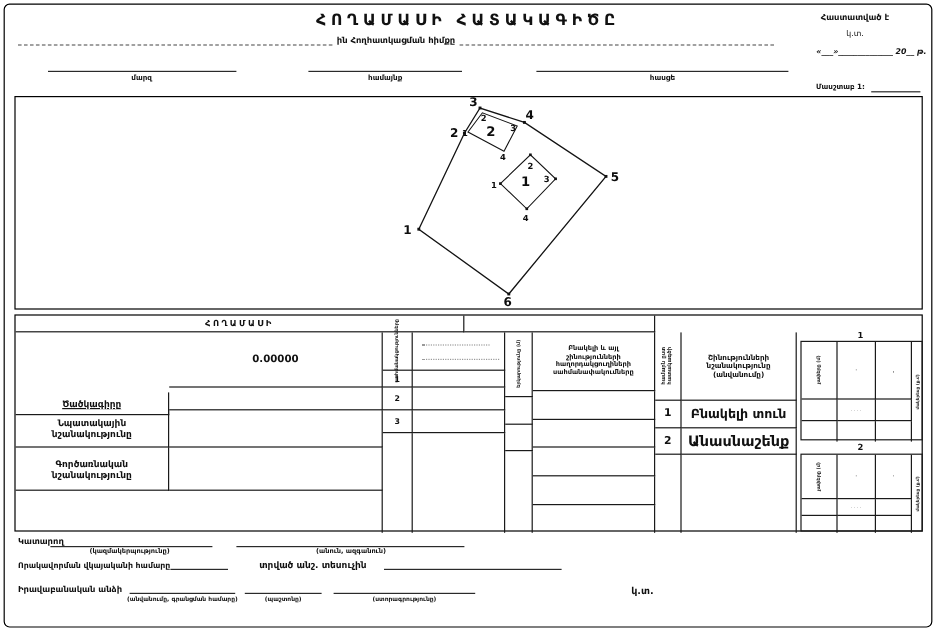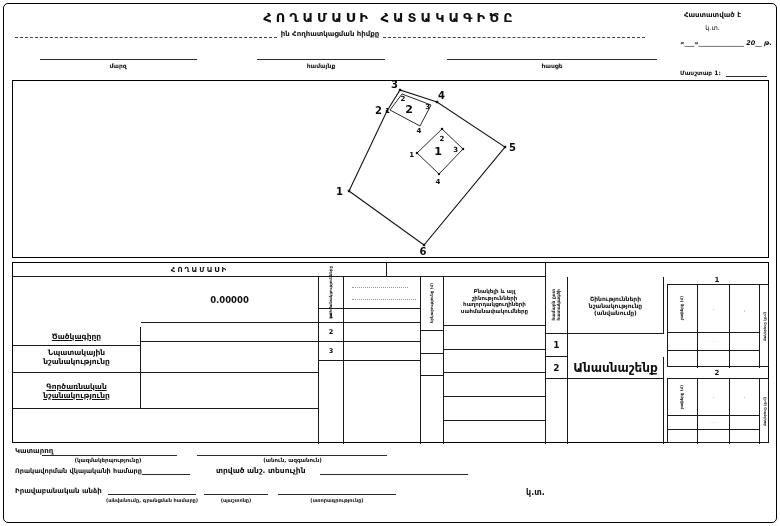--- a/index.html
+++ b/index.html
@@ -92,21 +92,21 @@
     </svg>
   </div>
 
   <div class="abs frame" style="left:12px;top:262px;width:757px;height:181px;">
 
     <div class="cell c b" style="left:0;top:0;width:374px;height:14px;font-size:7px;letter-spacing:2px;">ՀՈՂԱՄԱՍԻ</div>
     <div class="cell" style="left:374px;top:0;width:159px;height:14px;"></div>
 
     <div class="cell c b" style="left:0;top:64px;width:128px;height:19px;font-size:7.5px;text-decoration:underline;">Ծածկագիրը</div>
     <div class="cell c b" style="left:0;top:79px;width:128px;height:31px;font-size:7.5px;line-height:9px;padding:0 10px;">Նպատակային նշանակությունը</div>
-    <div class="cell c b" style="left:0;top:110px;width:128px;height:36px;font-size:7.5px;line-height:9px;padding:0 10px;text-decoration:underline;">Գործառնական նշանակությունը</div>
+    <div class="cell c b" style="left:0;top:110px;width:128px;height:36px;font-size:7.5px;line-height:9px;padding:0 10px;">Գործառնական նշանակությունը</div>
 
     <div class="cell c b" style="left:128px;top:14px;width:178px;height:46px;font-size:8.5px;">0.00000</div>
     <div class="cell" style="left:128px;top:60px;width:178px;height:19px;"></div>
     <div class="cell" style="left:128px;top:79px;width:178px;height:31px;"></div>
     <div class="cell" style="left:128px;top:110px;width:178px;height:36px;"></div>
     <div class="cell noB" style="left:128px;top:146px;width:178px;height:35px;"></div>
 
     <div class="cell c" style="left:306px;top:14px;width:25px;height:32px;">
       <span class="vtext" style="font-size:4px;">սահմանակցությունները</span>
     </div>
@@ -145,20 +145,21 @@
       <span class="vtext" style="font-size:4.5px;">համարն ըստ
 հատակագծի</span>
     </div>
     <div class="cell c b" style="left:533px;top:71px;width:22px;height:23px;font-size:9px;">1</div>
     <div class="cell c b" style="left:533px;top:94px;width:22px;height:22px;font-size:9px;">2</div>
     <div class="cell noB" style="left:533px;top:116px;width:22px;height:65px;"></div>
 
     <div class="cell c b pre" style="left:555px;top:14px;width:96px;height:57px;font-size:6px;line-height:7px;">Շինությունների
 նշանակությունը
 (անվանումը)</div>
+    <div class="cell c b" style="left:555px;top:71px;width:96px;height:23px;font-size:10.5px;">Բնակելի տուն</div>
     <div class="cell c b" style="left:555px;top:94px;width:96px;height:22px;font-size:12px;">Անասնաշենք</div>
     <div class="cell noB" style="left:555px;top:116px;width:96px;height:65px;"></div>
 
     <div class="abs c b" style="left:697px;top:13px;width:14px;height:8px;font-size:7px;">1</div>
     <div class="abs" style="left:654px;top:21px;width:102px;height:83px;border:1px solid #1a1a1a;">
       <div class="cell c" style="left:0;top:0;width:30px;height:48px;">
         <span class="vtext" style="font-size:4px;">չափերը (մ)</span>
       </div>
       <div class="cell" style="left:0;top:48px;width:30px;height:18px;"></div>
       <div class="cell noB" style="left:0;top:66px;width:30px;height:17px;"></div>

